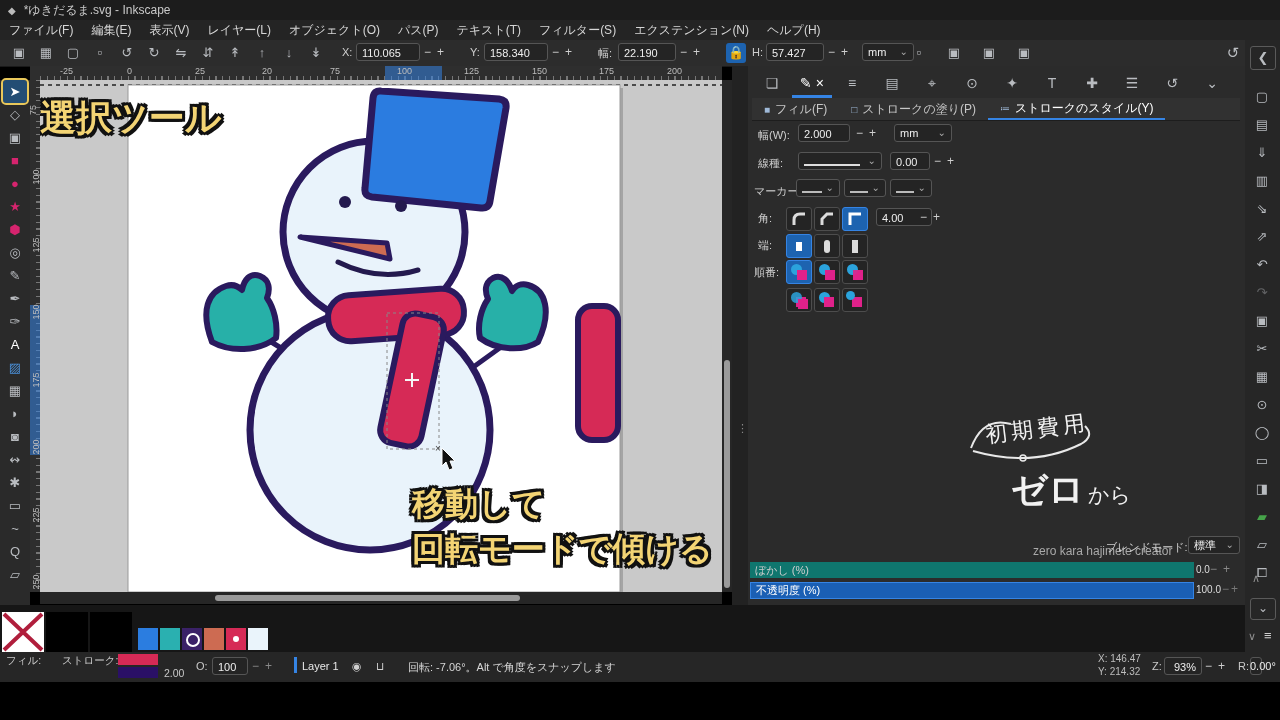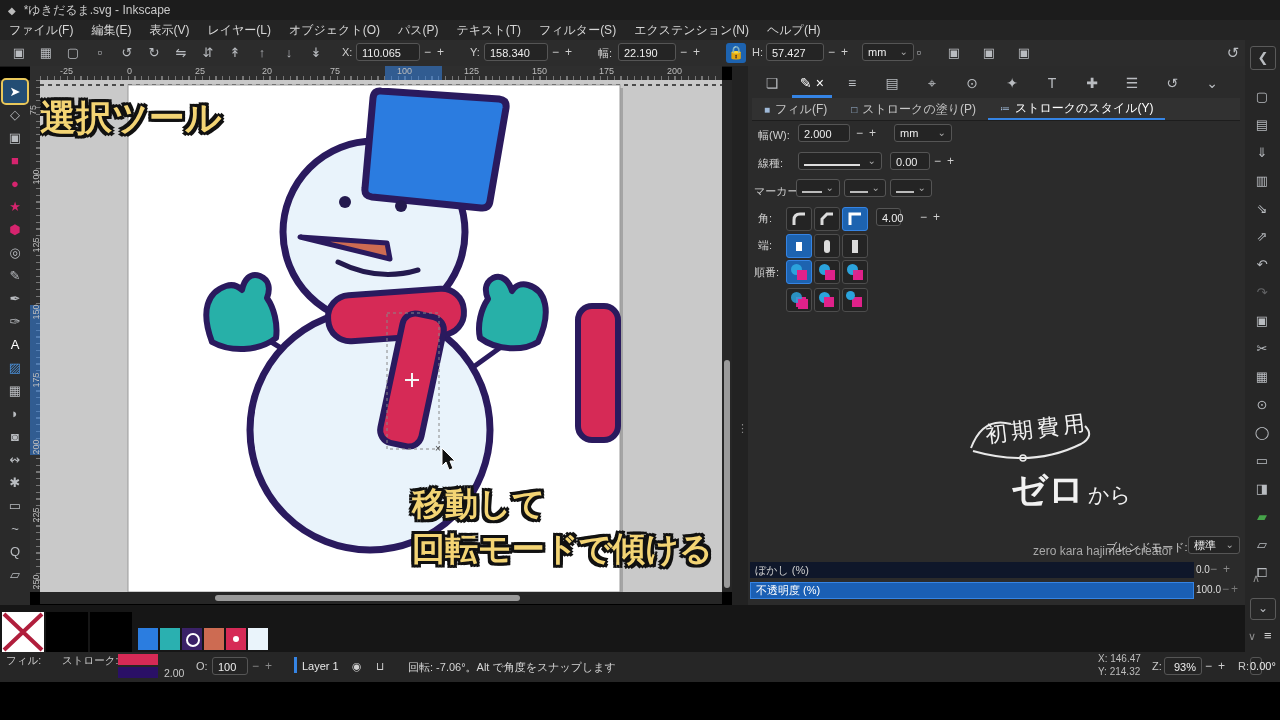--- a/index.html
+++ b/index.html
@@ -49,21 +49,21 @@
   #dlgtabs .dtab.active{color:#fff;border-bottom:3px solid #3584e4;}
   #fstabs{position:absolute;left:4px;top:32px;width:488px;height:22px;background:#313131;border-bottom:1px solid #1d1d1d;display:flex;}
   #fstabs .fstab{display:flex;align-items:center;gap:5px;padding:0 12px;color:#c7c7c7;font-size:12px;}
   #fstabs .fstab.active{color:#fff;border-bottom:2px solid #3584e4;}
   .btn3{position:absolute;width:24px;height:22px;background:#242424;border:1px solid #4d4d4d;border-radius:3px;display:flex;align-items:center;justify-content:center;}
   .btn3.active{background:#1d63b0;border-color:#3584e4;}
   .ord .c{position:absolute;width:11px;height:11px;border-radius:50%;background:#2ba3dc;}
   .ord .s{position:absolute;width:10px;height:10px;background:#e0218a;}
   #wm{position:absolute;left:215px;top:330px;width:280px;height:185px;color:#f2f2f2;}
   #opacbar{position:absolute;left:2px;top:516px;width:444px;height:17px;background:#1a5fb4;border:1px solid #3584e4;color:#fff;font-size:11px;line-height:15px;padding-left:5px;box-sizing:border-box;}
-  #blurbar{position:absolute;left:2px;top:496px;width:444px;height:16px;background:#0f172a;color:#cfcfcf;font-size:11px;line-height:16px;padding-left:5px;box-sizing:border-box;}
+  #blurbar{position:absolute;left:2px;top:496px;width:444px;height:16px;background:#0f766e;color:#cfcfcf;font-size:11px;line-height:16px;padding-left:5px;box-sizing:border-box;}
   
   #cmdbar{left:1245px;top:40px;width:35px;height:640px;background:#262626;}
   #cmdbar .cic{position:absolute;left:5px;width:24px;height:22px;text-align:center;line-height:22px;color:#b9bcc0;font-size:13px;}
   #cmdbar .boxed{border:1px solid #5a5a5a;border-radius:3px;}
   
   #palette{left:0;top:605px;width:1245px;height:47px;background:#161616;}
   #palette .sw{position:absolute;top:23px;width:20px;height:22px;}
   #palette .sw.ring::after{content:"";position:absolute;left:4px;top:5px;width:10px;height:10px;border:2px solid #fff;border-radius:50%;}
   #palette .sw.dot::after{content:"";position:absolute;left:7px;top:8px;width:6px;height:6px;background:#fff;border-radius:50%;}
   #statusbar{left:0;top:652px;width:1280px;height:30px;background:#262626;color:#c9c9c9;font-size:11px;}
@@ -319,21 +319,21 @@
     <div class="btn3" style="left:66px;top:141px;">
         <svg width="16" height="16">
           <path d="M3,14 V8 L8,3 H14" fill="none" stroke="#dcdcdc" stroke-width="3"></path>
         </svg>
       </div>
     <div class="btn3 active" style="left:94px;top:141px;">
         <svg width="16" height="16">
           <path d="M3,14 V3 H14" fill="none" stroke="#ffffff" stroke-width="3"></path>
         </svg>
       </div>
-    <span class="fld" style="left:128px;top:142px;width:25px;">4.00</span>
+    <span class="fld" style="left:128px;top:142px;width:56px;">4.00</span>
     <span class="spin" style="left:172px;top:144px;"><span>−</span><span>+</span></span>
 
     <span class="lbl" style="left:10px;top:172px;">端:</span>
     <div class="btn3 active" style="left:38px;top:168px;">
         <svg width="16" height="16">
           <line x1="8" y1="4" x2="8" y2="13" stroke="#fff" stroke-width="6" stroke-linecap="butt"></line>
         </svg>
       </div>
     <div class="btn3" style="left:66px;top:168px;">
         <svg width="16" height="16">

